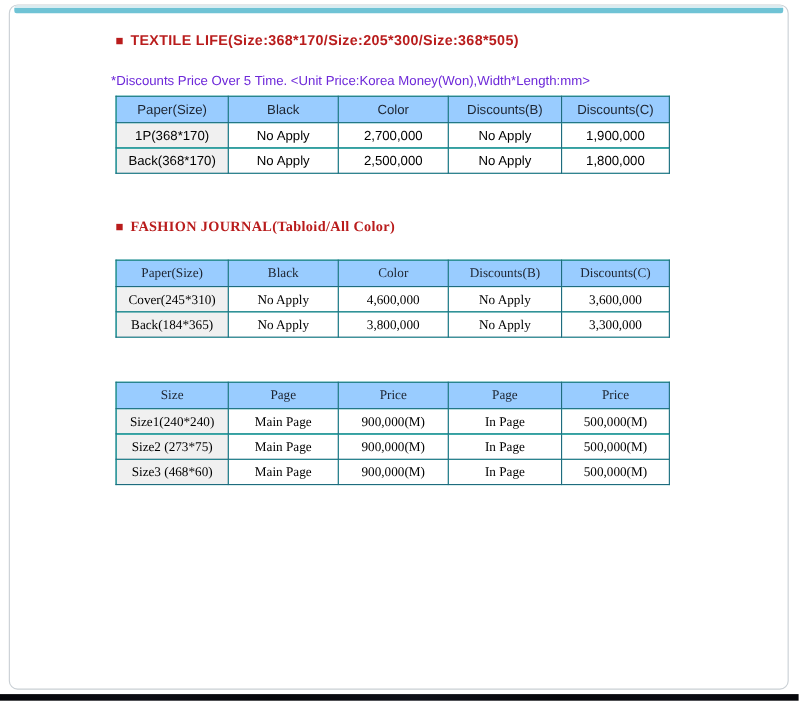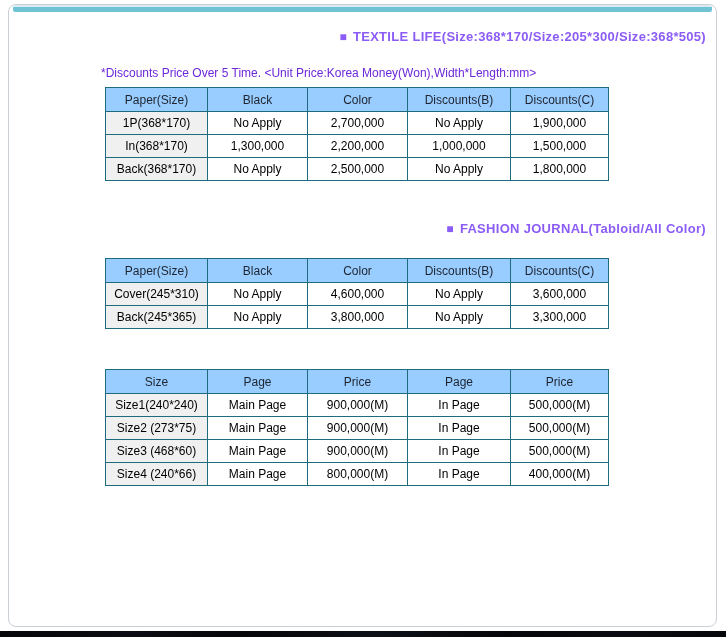--- a/index.html
+++ b/index.html
@@ -30,30 +30,29 @@
       var(--accent_bar_light, #D9ECF1) 0px,
       var(--accent_bar_light, #D9ECF1) 2px,
       var(--accent_bar, #6FC3D5) 2px,
       var(--accent_bar, #6FC3D5) 100%);
   }
   .content {
     margin-left: 96px;
     margin-right: 10px;
   }
   .section { }
-  .section + .section { margin-top: 40px; }
+  .section + .section { margin-top: 40px; font-family: Liberation Serif, serif; }
   .sec0 { margin-top: 17px; }
   .sec-title {
     font-size: 13px;
     font-weight: bold;
-    color: #8b5cf6;
+    color: #b91c1c;
     letter-spacing: 0.3px;
     margin-bottom: 22px;
     white-space: nowrap;
-    text-align: right;
   }
   .sec-title .bullet {
     font-size: 12px;
     margin-right: 6px;
   }
   .sec-note {
     font-size: 12px;
     color: #6d28d9;
     margin: 21px 0 7px -4px;
     white-space: nowrap;
@@ -131,27 +130,20 @@
           </thead>
           <tbody>
             <tr>
               <td>1P(368*170)</td>
               <td>No Apply</td>
               <td>2,700,000</td>
               <td>No Apply</td>
               <td>1,900,000</td>
             </tr>
             <tr>
-              <td>In(368*170)</td>
-              <td>1,300,000</td>
-              <td>2,200,000</td>
-              <td>1,000,000</td>
-              <td>1,500,000</td>
-            </tr>
-            <tr>
               <td>Back(368*170)</td>
               <td>No Apply</td>
               <td>2,500,000</td>
               <td>No Apply</td>
               <td>1,800,000</td>
             </tr>
           </tbody>
         </table>
       </div>
       <div class="section sec1">
@@ -175,21 +167,21 @@
           </thead>
           <tbody>
             <tr>
               <td>Cover(245*310)</td>
               <td>No Apply</td>
               <td>4,600,000</td>
               <td>No Apply</td>
               <td>3,600,000</td>
             </tr>
             <tr>
-              <td>Back(245*365)</td>
+              <td>Back(184*365)</td>
               <td>No Apply</td>
               <td>3,800,000</td>
               <td>No Apply</td>
               <td>3,300,000</td>
             </tr>
           </tbody>
         </table>
       </div>
       <div class="section sec2">
         <table>
@@ -224,25 +216,18 @@
               <td>In Page</td>
               <td>500,000(M)</td>
             </tr>
             <tr>
               <td>Size3 (468*60)</td>
               <td>Main Page</td>
               <td>900,000(M)</td>
               <td>In Page</td>
               <td>500,000(M)</td>
             </tr>
-            <tr>
-              <td>Size4 (240*66)</td>
-              <td>Main Page</td>
-              <td>800,000(M)</td>
-              <td>In Page</td>
-              <td>400,000(M)</td>
-            </tr>
           </tbody>
         </table>
       </div>
     </div>
 </div>
 <div class="taskbar-sliver"></div>
 
 </body></html>

